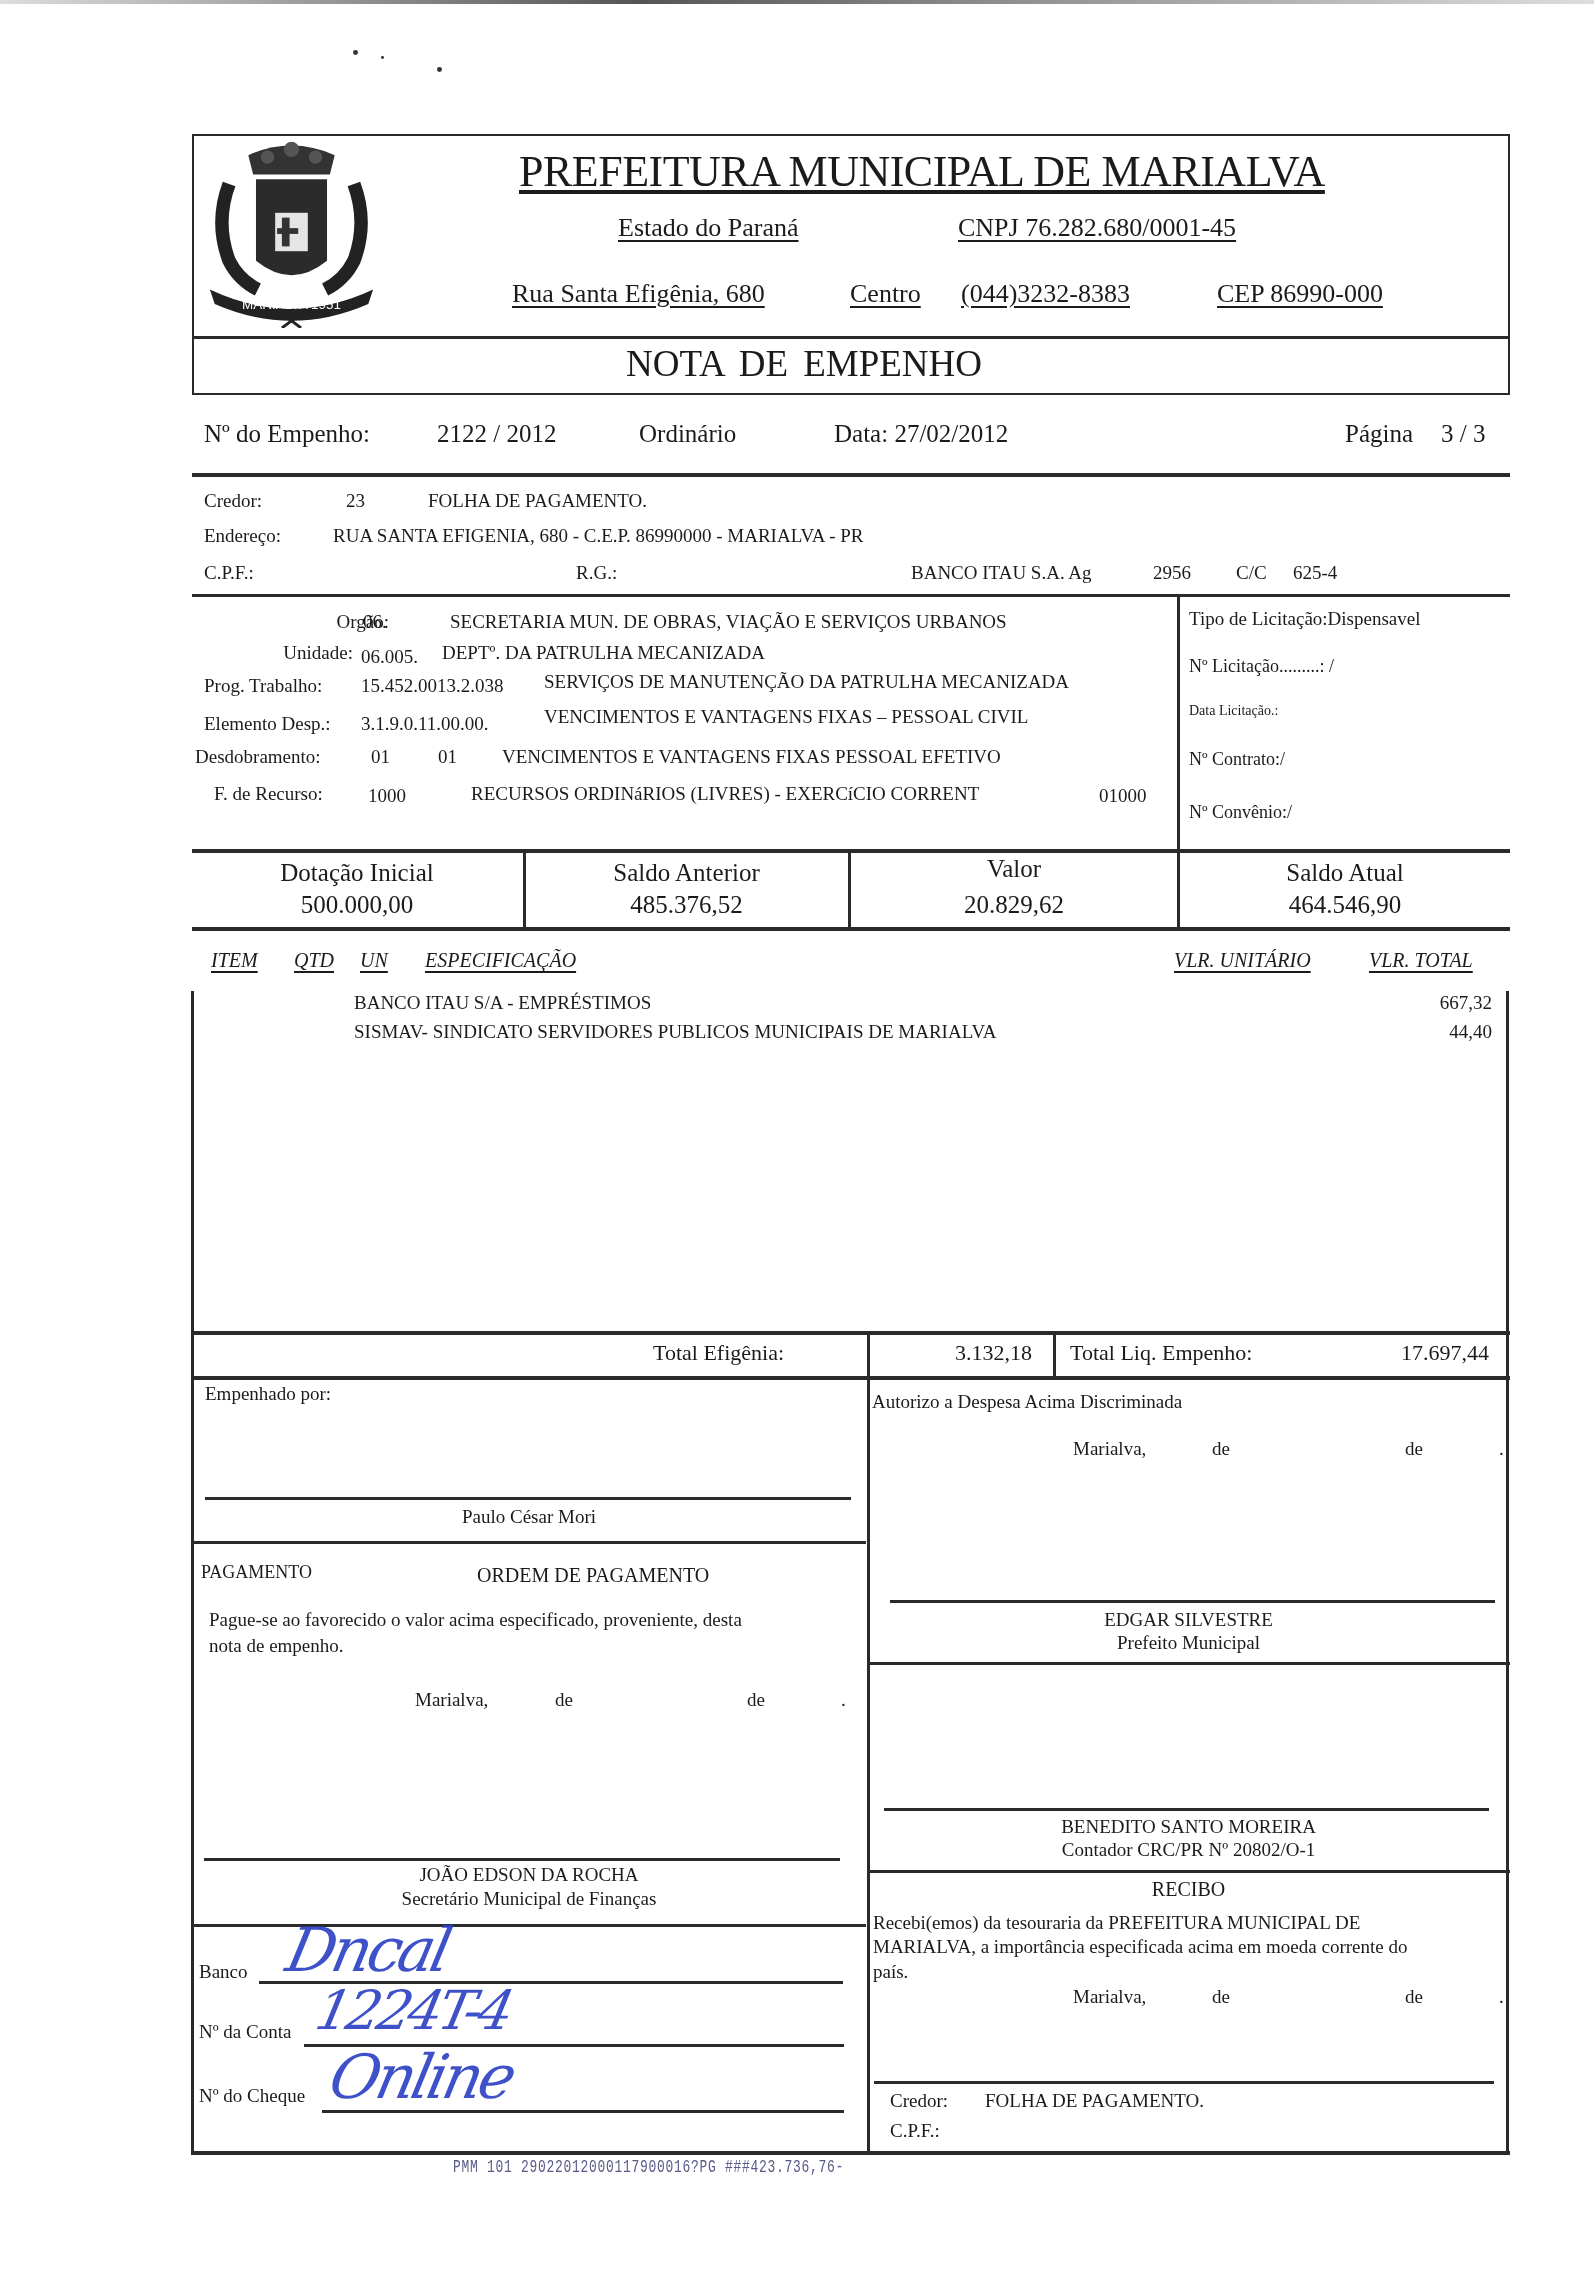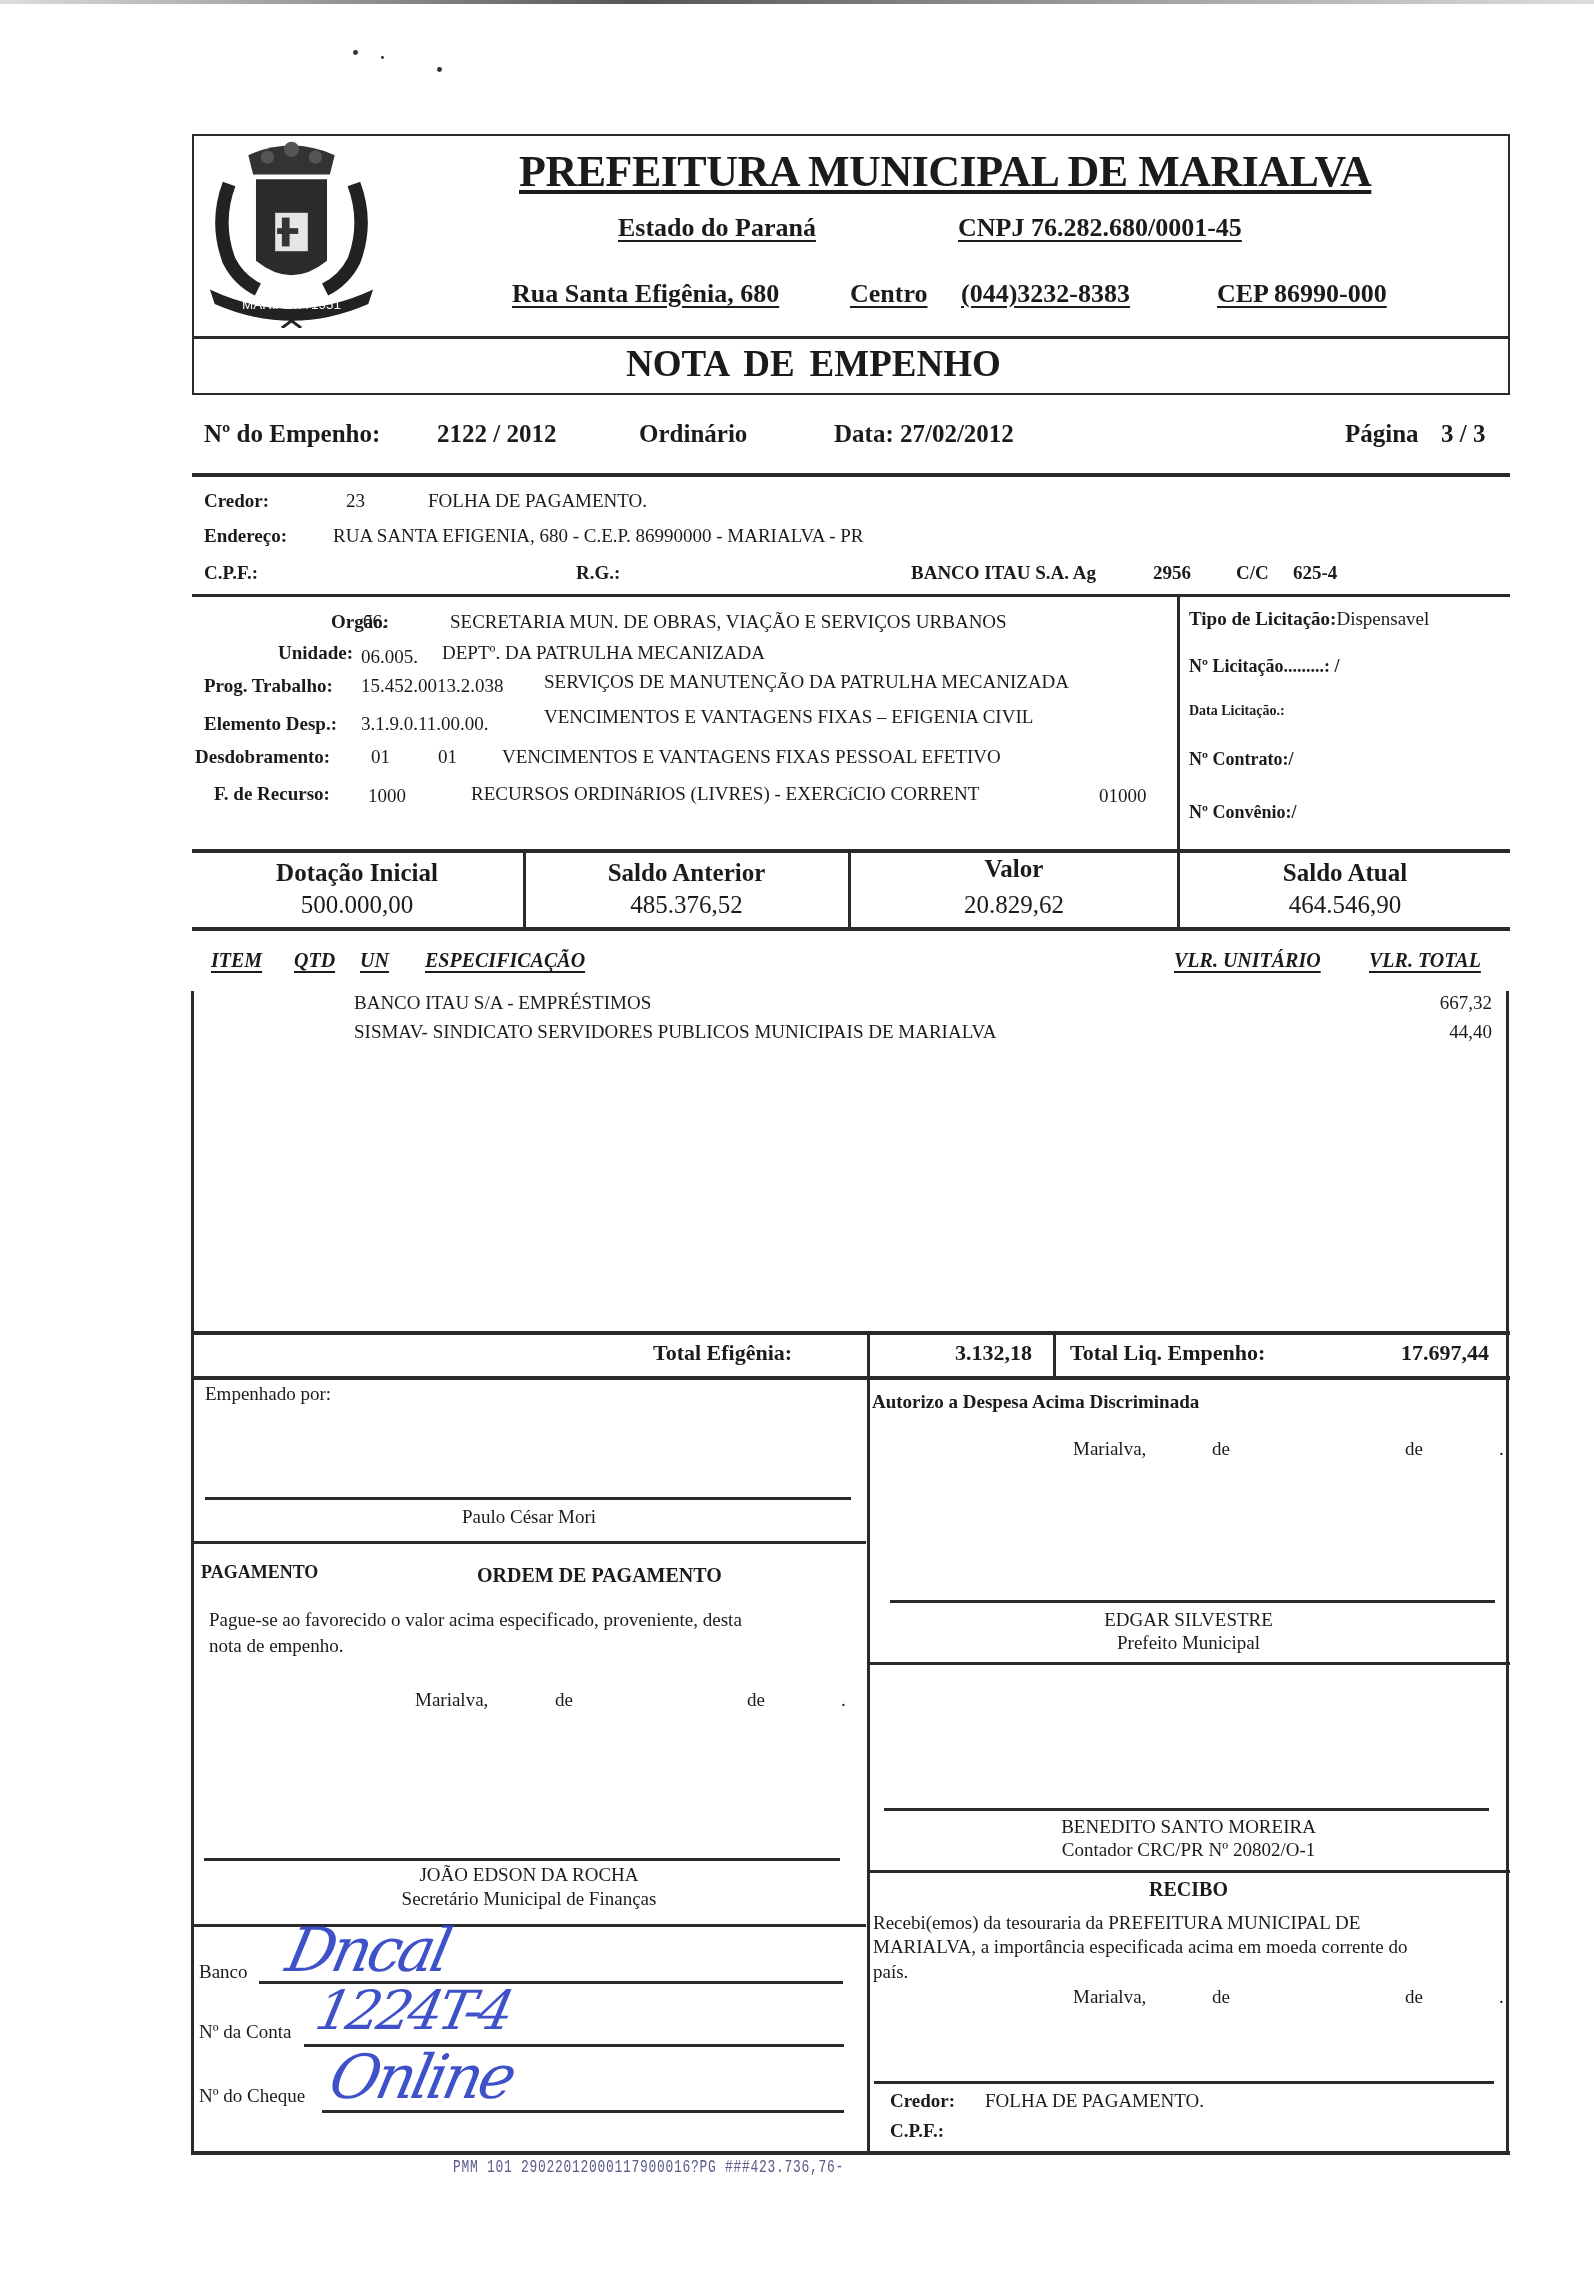--- a/index.html
+++ b/index.html
@@ -1,19 +1,19 @@
 <!DOCTYPE html>
 <html><head>
 <meta charset="utf-8">
 <style>
   * { box-sizing: border-box; margin: 0; padding: 0; }
   html, body { width: 1595px; height: 2292px; background: #ffffff; }
   body { position: relative; font-family: "Liberation Serif", serif; color: #1b1b1b; overflow: hidden; }
   .abs { position: absolute; }
-  .b { font-weight: bold; }
+  .b { font-weight: normal; }
   .hl { position: absolute; background: #2a2a2a; }
   .vl { position: absolute; background: #2a2a2a; }
   .box { position: absolute; border: 2.9px solid #2a2a2a; }
   .t { position: absolute; white-space: nowrap; }
   .u { text-decoration: underline; text-underline-offset: 3.8px; }
   .center { text-align: center; }
   .right { text-align: right; }
   .sig { position: absolute; color: #2b3fc4; font-family: "DejaVu Serif", serif; font-style: italic; font-size: 61px; white-space: nowrap; transform: skewX(-12deg); letter-spacing: -3.8px; opacity: .9; }
   .crest { position: absolute; }
   .topbar { position: absolute; left: 0; top: 0; width: 1595px; height: 3.8px; background: linear-gradient(90deg,#ddd,#555 40%,#888 60%,#ddd); }
@@ -88,21 +88,21 @@
 <div class="t b right" style="left:192px;width:161px;top:642px;font-size:19px;">Unidade:</div>
 <div class="t" style="left:361px;top:646px;font-size:19px;">06.005.</div>
 <div class="t" style="left:442px;top:642px;font-size:19px;">DEPTº. DA PATRULHA MECANIZADA</div>
 
 <div class="t b" style="left:204px;top:675px;font-size:19px;">Prog. Trabalho:</div>
 <div class="t" style="left:361px;top:675px;font-size:19px;">15.452.0013.2.038</div>
 <div class="t" style="left:544px;top:671px;font-size:19px;">SERVIÇOS DE MANUTENÇÃO DA PATRULHA MECANIZADA</div>
 
 <div class="t b" style="left:204px;top:713px;font-size:19px;">Elemento Desp.:</div>
 <div class="t" style="left:361px;top:713px;font-size:19px;">3.1.9.0.11.00.00.</div>
-<div class="t" style="left:544px;top:706px;font-size:19px;">VENCIMENTOS E VANTAGENS FIXAS – EFIGENIA CIVIL</div>
+<div class="t" style="left:544px;top:706px;font-size:19px;">VENCIMENTOS E VANTAGENS FIXAS – PESSOAL CIVIL</div>
 
 <div class="t b" style="left:195px;top:746px;font-size:19px;">Desdobramento:</div>
 <div class="t" style="left:371px;top:746px;font-size:19px;">01</div>
 <div class="t" style="left:438px;top:746px;font-size:19px;">01</div>
 <div class="t" style="left:502px;top:746px;font-size:19px;">VENCIMENTOS E VANTAGENS FIXAS PESSOAL EFETIVO</div>
 
 <div class="t b" style="left:214px;top:783px;font-size:19px;">F.  de Recurso:</div>
 <div class="t" style="left:368px;top:785px;font-size:19px;">1000</div>
 <div class="t" style="left:471px;top:783px;font-size:19px;">RECURSOS ORDINáRIOS (LIVRES) - EXERCíCIO CORRENT</div>
 <div class="t" style="left:1099px;top:785px;font-size:19px;">01000</div>

